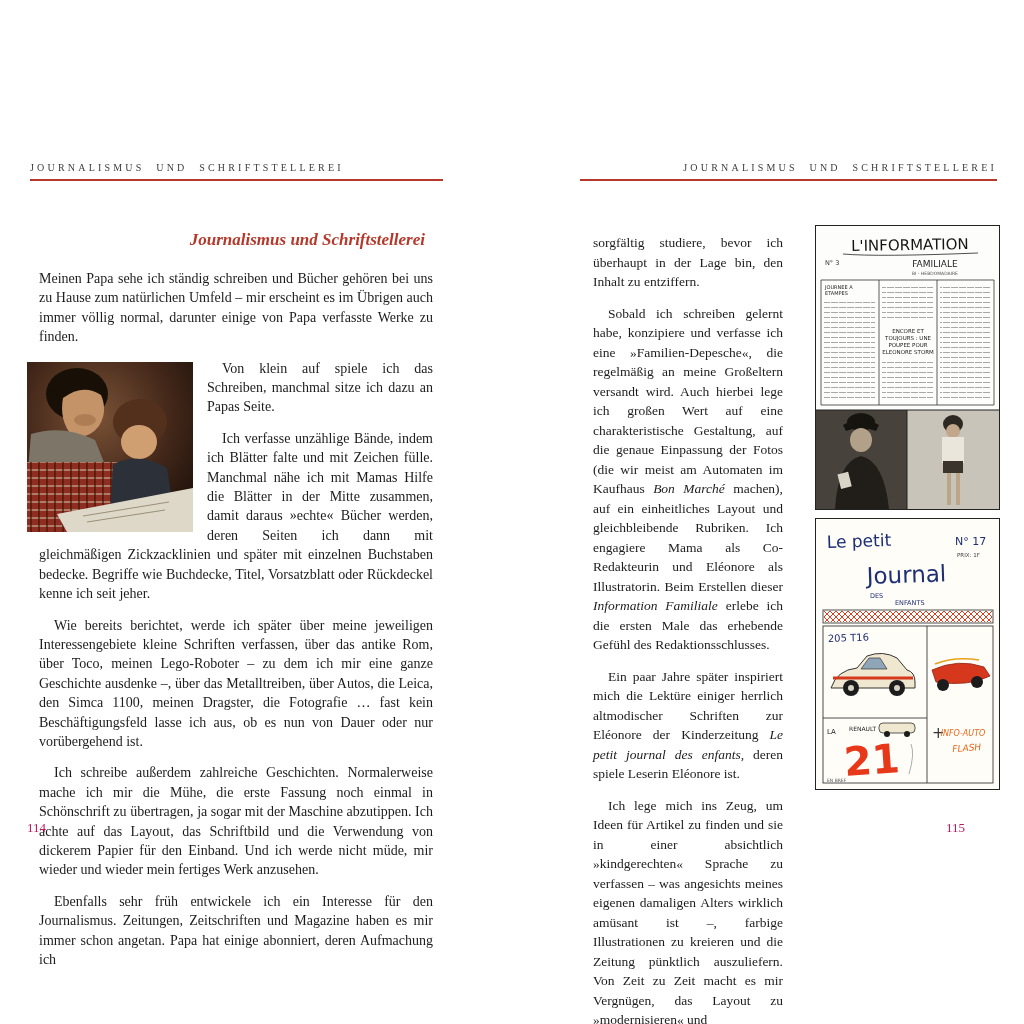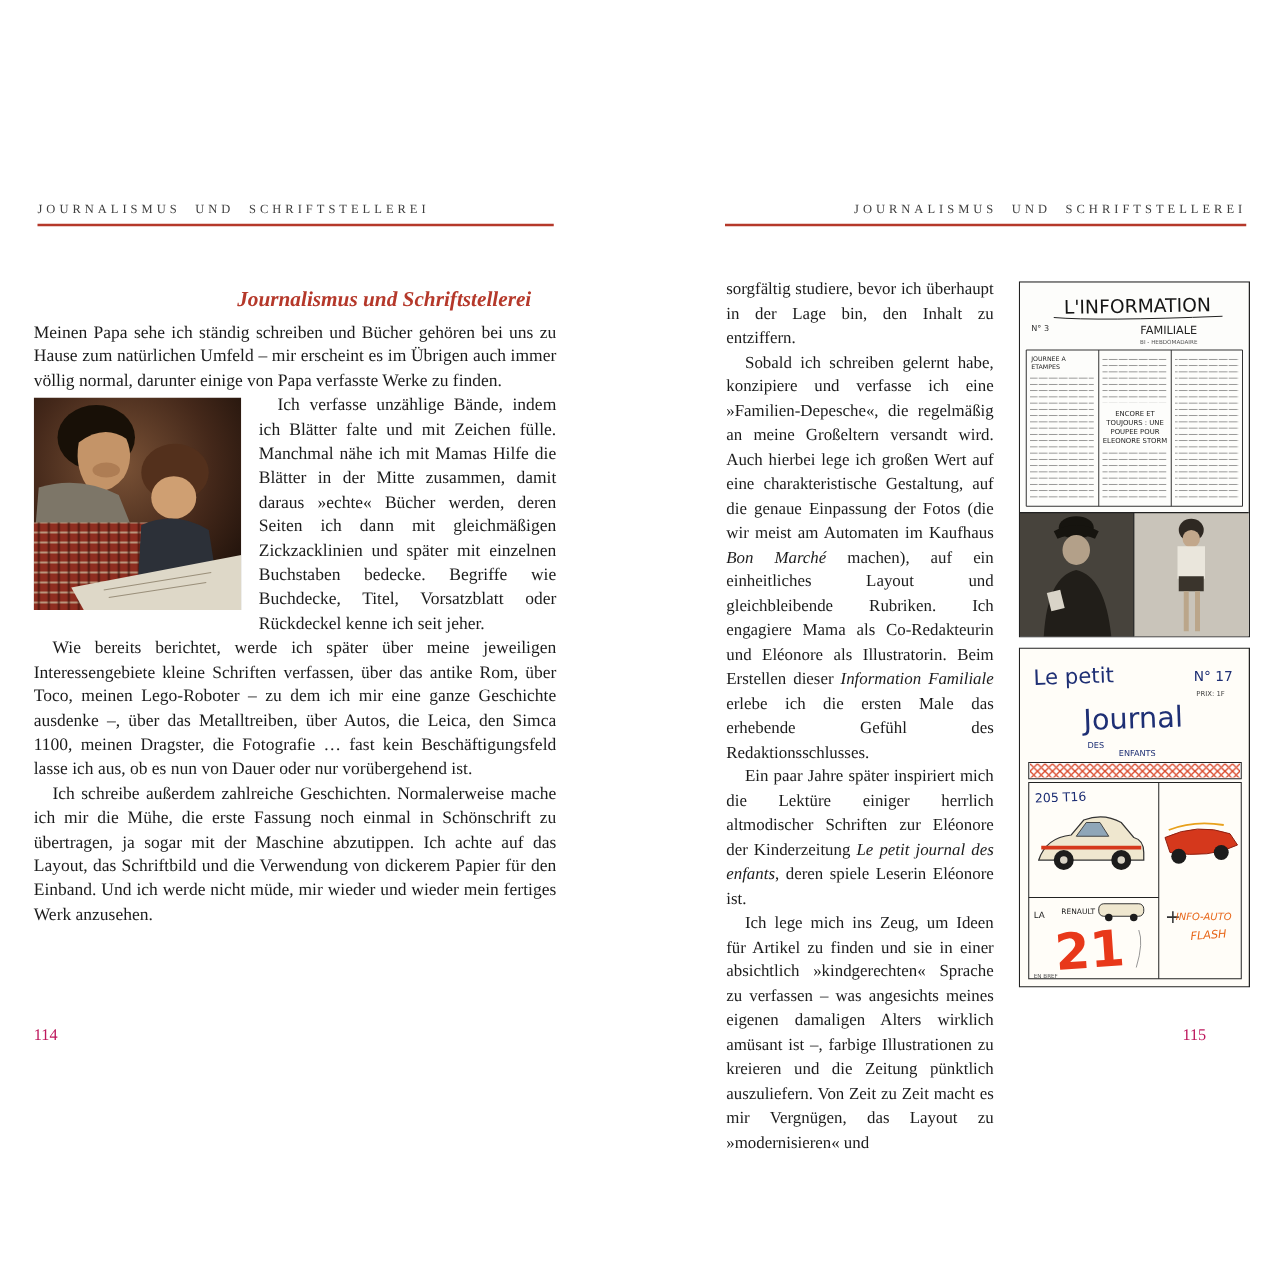--- a/index.html
+++ b/index.html
@@ -25,21 +25,21 @@
   .chapter-title{position:absolute;left:27px;top:230px;width:418px;
                  box-sizing:border-box;padding-right:20px;text-align:right;
                  font-style:italic;font-weight:bold;font-size:17px;
                  color:var(--red);white-space:nowrap;}
 
   
   .body-left{position:absolute;left:27px;top:257px;width:418px;
              font-size:14px;line-height:19.4px;text-align:justify;}
   .body-right{position:absolute;left:581px;top:221px;width:214px;
               font-size:13.5px;line-height:19.5px;text-align:justify;}
-  .body-left p,.body-right p{margin:0;}
+  .body-left p,.body-right p{margin:12px;}
   p.indent{text-indent:15px;}
   .it{font-style:italic;}
 
   .photo-float{float:left;width:166px;height:170px;margin:3px 14px 2px 0;}
   .photo-float svg{display:block;}
 
   
   .illus-col{position:absolute;left:815px;top:225px;width:185px;}
   .illus-box{margin:0 0 8px 0;}
   .illus-box svg{display:block;}
@@ -91,23 +91,25 @@
           <path d="M4 72 q32 -10 64 6 l12 30 -80 12z" fill="#7d7668"></path>
           <rect x="0" y="100" width="92" height="70" fill="url(#ph-plaid)"></rect>
           <ellipse cx="113" cy="60" rx="27" ry="23" fill="#53301c"></ellipse>
           <ellipse cx="112" cy="80" rx="18" ry="17" fill="#cf9f72"></ellipse>
           <path d="M86 102 q28 -12 54 4 l10 64 -68 0z" fill="#2c3038"></path>
           <path d="M30 152 L166 126 L166 170 L40 170z" fill="#ded8c8"></path>
           <path d="M56 154 L142 140 M60 160 L138 148" stroke="#9a8f7a" stroke-width="1" fill="none"></path>
         </svg>
       </div>
       <div>
+          <p class="indent"><span>Von klein auf spiele ich das Schreiben, manchmal sitze ich dazu an Papas Seite.</span></p>
           <p class="indent"><span>Ich verfasse unzählige Bände, indem ich Blätter falte und mit Zeichen fülle. Manchmal nähe ich mit Mamas Hilfe die Blätter in der Mitte zusammen, damit daraus »echte« Bücher werden, deren Seiten ich dann mit gleichmäßigen Zickzacklinien und später mit einzelnen Buchstaben bedecke. Begriffe wie Buchdecke, Titel, Vorsatzblatt oder Rückdeckel kenne ich seit jeher.</span></p>
           <p class="indent"><span>Wie bereits berichtet, werde ich später über meine jeweiligen Interessengebiete kleine Schriften verfassen, über das antike Rom, über Toco, meinen Lego-Roboter – zu dem ich mir eine ganze Geschichte ausdenke –, über das Metalltreiben, über Autos, die Leica, den Simca 1100, meinen Dragster, die Fotografie … fast kein Beschäftigungsfeld lasse ich aus, ob es nun von Dauer oder nur vorübergehend ist.</span></p>
           <p class="indent"><span>Ich schreibe außerdem zahlreiche Geschichten. Normalerweise mache ich mir die Mühe, die erste Fassung noch einmal in Schönschrift zu übertragen, ja sogar mit der Maschine abzutippen. Ich achte auf das Layout, das Schriftbild und die Verwendung von dickerem Papier für den Einband. Und ich werde nicht müde, mir wieder und wieder mein fertiges Werk anzusehen.</span></p>
+          <p class="indent"><span>Ebenfalls sehr früh entwickele ich ein Interesse für den Journalismus. Zeitungen, Zeitschriften und Magazine haben es mir immer schon angetan. Papa hat einige abonniert, deren Aufmachung ich</span></p>
         </div>
     </div>
   </div>
 
   <div class="body-right">
     <div>
         <p><span>sorgfältig studiere, bevor ich überhaupt in der Lage bin, den Inhalt zu entziffern.</span></p>
         <p class="indent"><span>Sobald ich schreiben gelernt habe, konzipiere und verfasse ich eine »Familien-Depesche«, die regelmäßig an meine Großeltern versandt wird. Auch hierbei lege ich großen Wert auf eine charakteristische Gestaltung, auf die genaue Einpassung der Fotos (die wir meist am Automaten im Kaufhaus </span><span class="it">Bon Marché</span><span> machen), auf ein einheitliches Layout und gleichbleibende Rubriken. Ich engagiere Mama als Co-Redakteurin und Eléonore als Illustratorin. Beim Erstellen dieser </span><span class="it">Information Familiale</span><span> erlebe ich die ersten Male das erhebende Gefühl des Redaktionsschlusses.</span></p>
         <p class="indent"><span>Ein paar Jahre später inspiriert mich die Lektüre einiger herrlich altmodischer Schriften zur Eléonore der Kinderzeitung </span><span class="it">Le petit journal des enfants</span><span>, deren spiele Leserin Eléonore ist.</span></p>
         <p class="indent"><span>Ich lege mich ins Zeug, um Ideen für Artikel zu finden und sie in einer absichtlich »kindgerechten« Sprache zu verfassen – was angesichts meines eigenen damaligen Alters wirklich amüsant ist –, farbige Illustrationen zu kreieren und die Zeitung pünktlich auszuliefern. Von Zeit zu Zeit macht es mir Vergnügen, das Layout zu »modernisieren« und</span></p>

